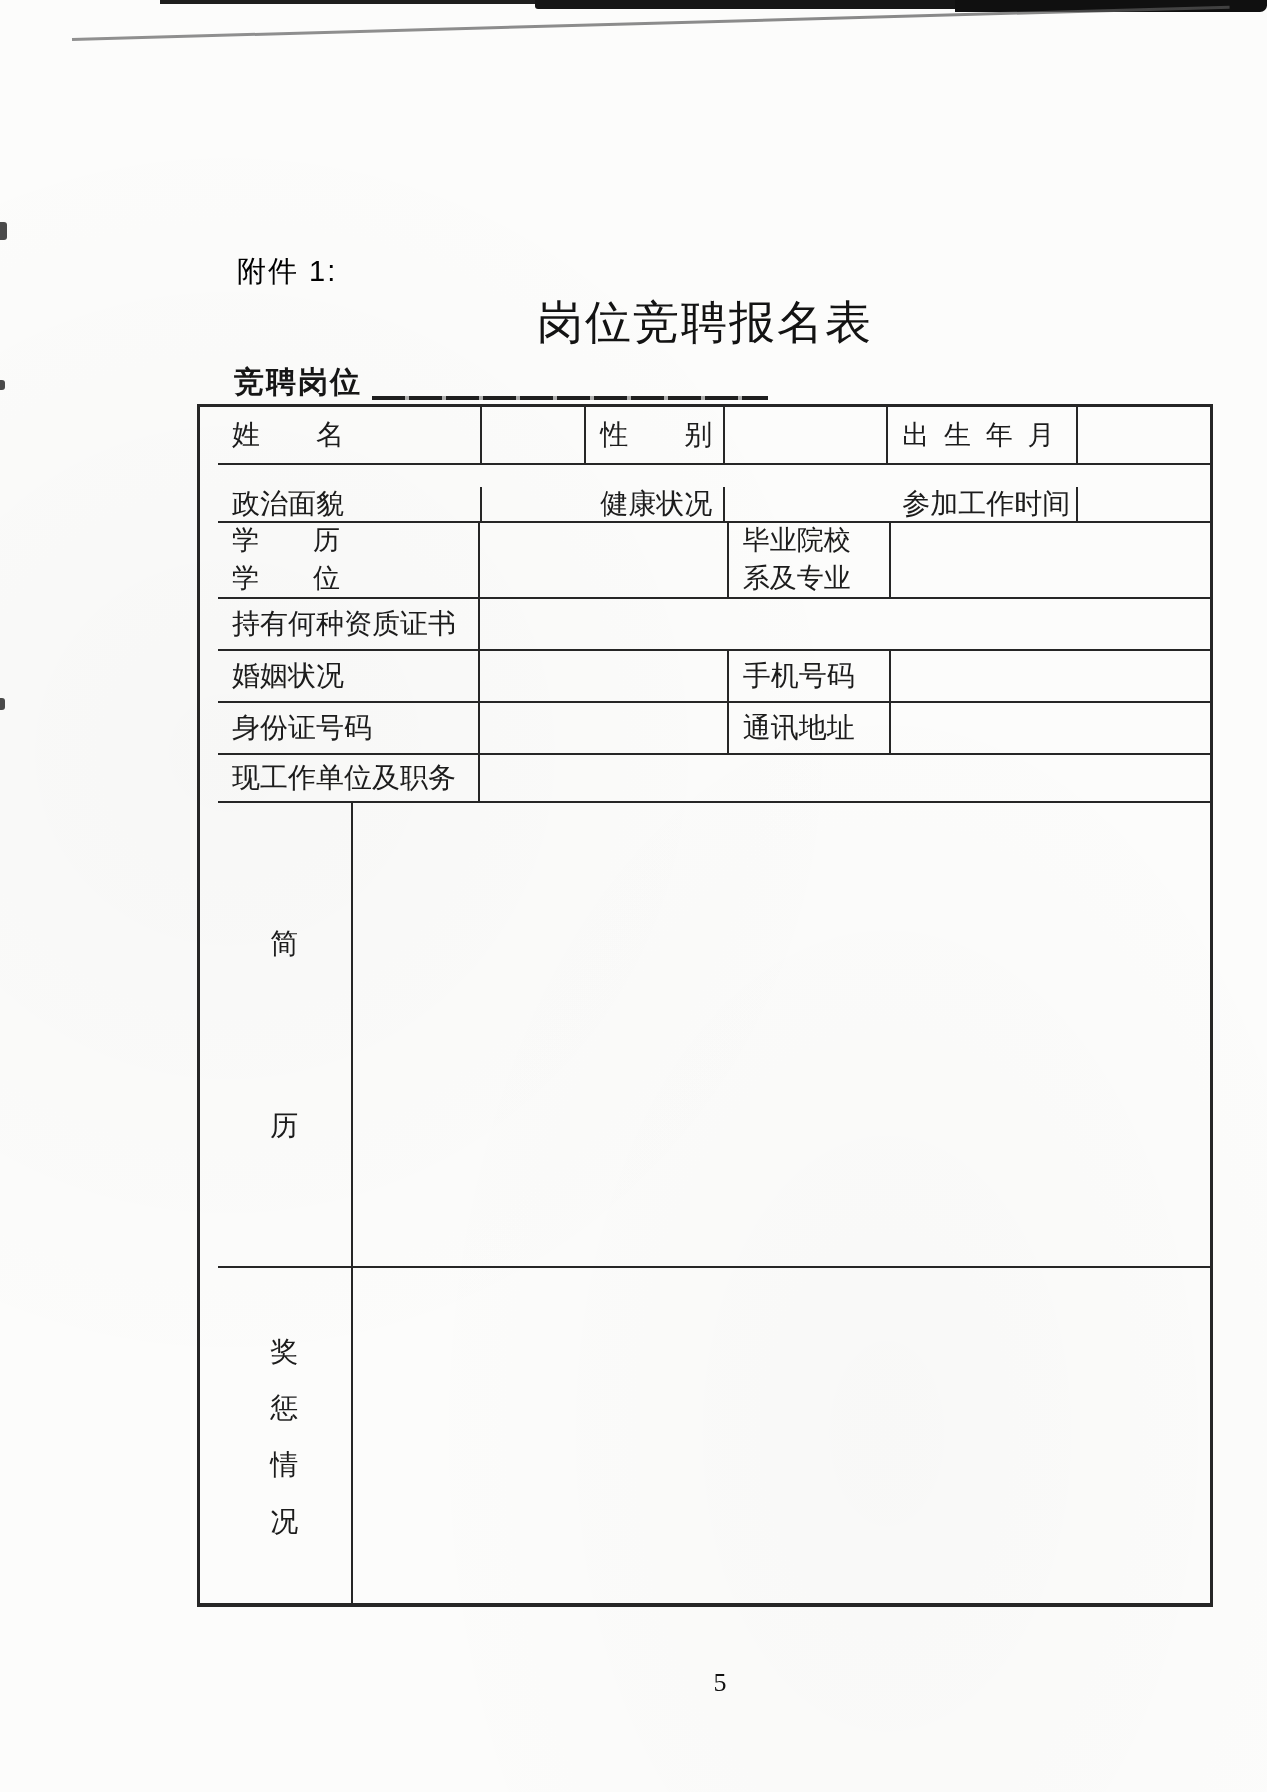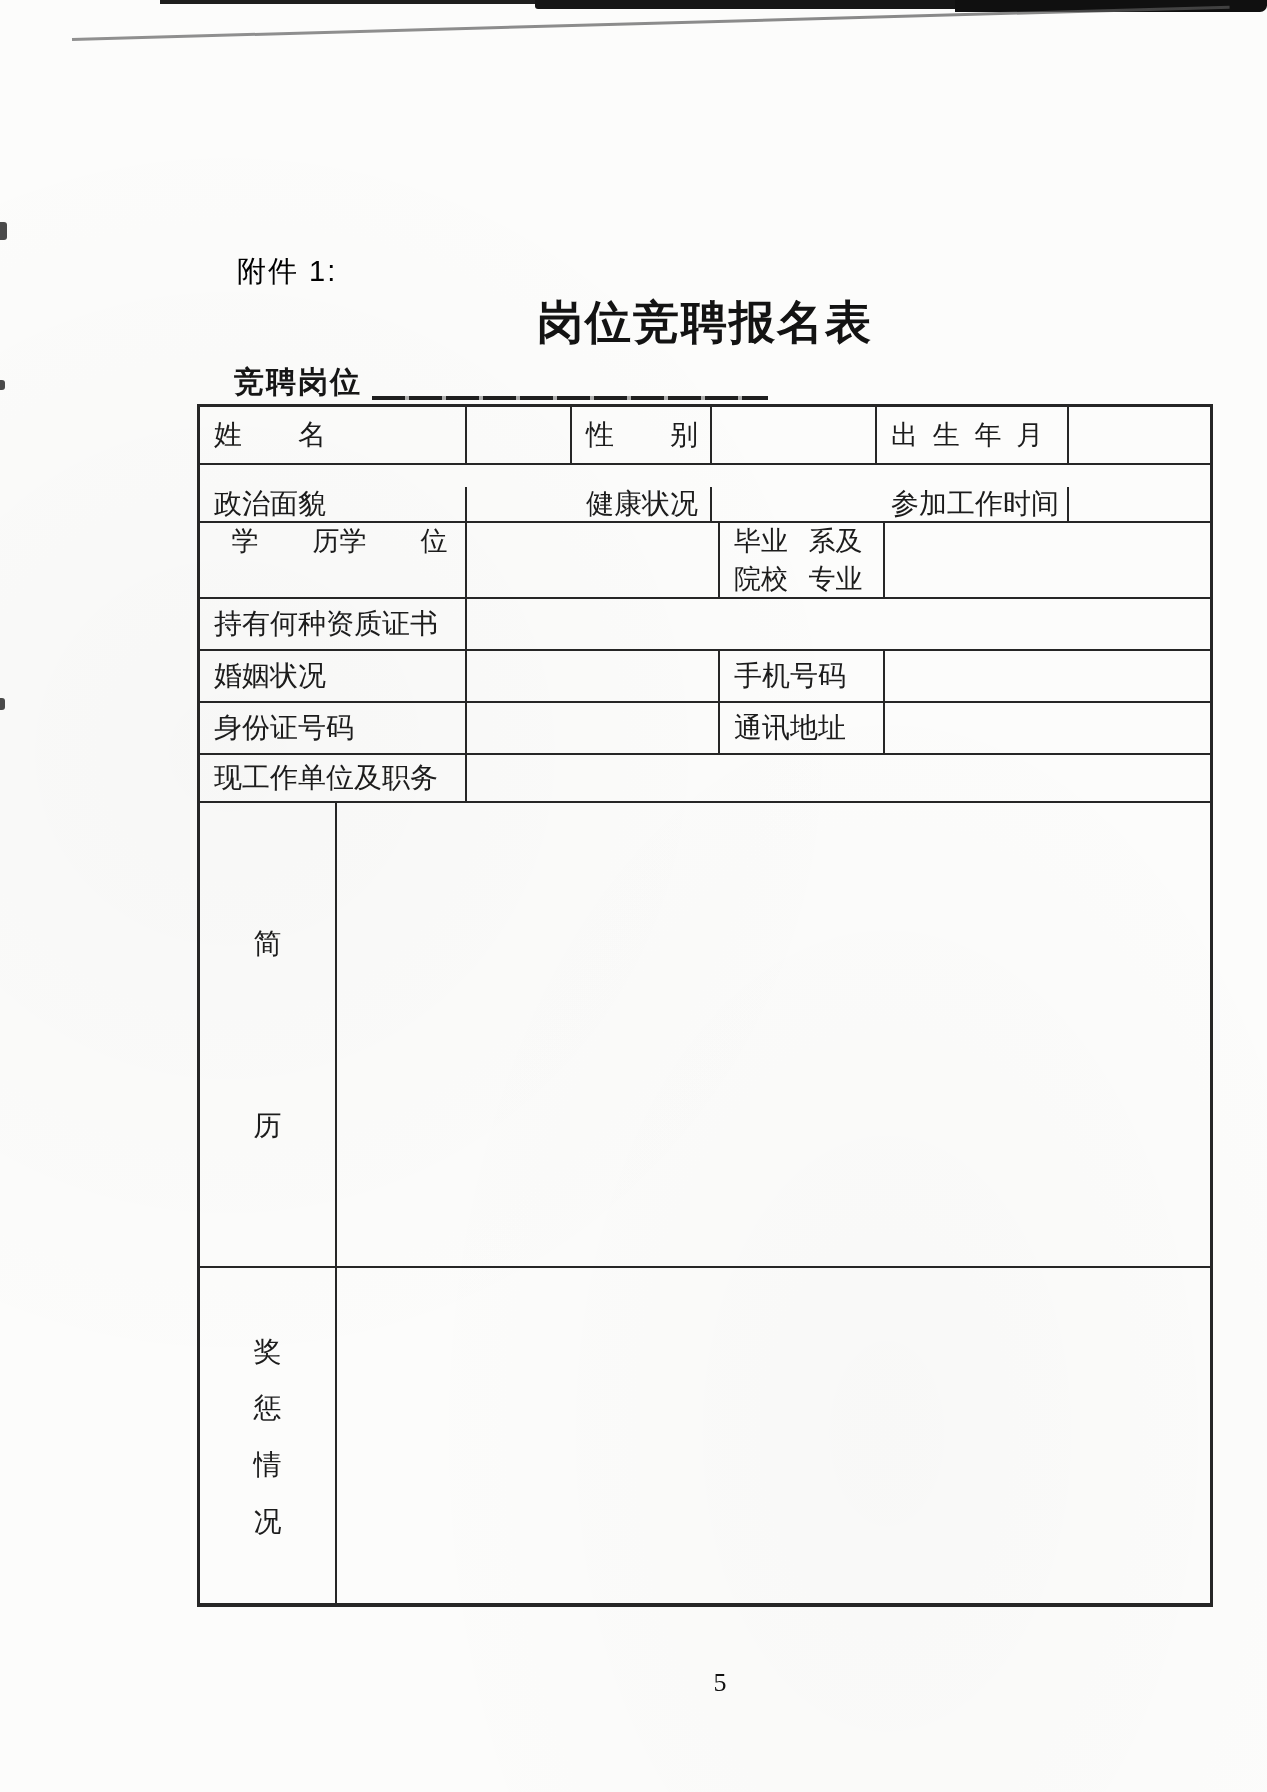--- a/index.html
+++ b/index.html
@@ -19,35 +19,35 @@
   .crease{position:absolute;left:72px;top:38px;width:1158px;height:3px;
     background:linear-gradient(90deg,rgba(125,125,125,.85),rgba(85,85,85,.7));
     transform:rotate(-1.6deg);transform-origin:left center;}
   .speck{position:absolute;background:#4a4a4a;border-radius:0 3px 3px 0;}
   .speck.s1{left:0;top:222px;width:7px;height:18px;}
   .speck.s2{left:0;top:380px;width:5px;height:10px;}
   .speck.s3{left:0;top:698px;width:5px;height:12px;}
   
   .attachment{position:absolute;left:237px;top:252px;font-size:29px;font-weight:500;letter-spacing:2px;color:#000000;}
   .doc-title{position:absolute;left:197px;top:292px;width:1016px;text-align:center;
-    font-size:46px;font-weight:700;letter-spacing:2px;color:#131313;}
+    font-size:46px;font-weight:400;letter-spacing:2px;color:#131313;}
   .pos-label{position:absolute;left:234px;top:362px;font-size:30px;font-weight:700;letter-spacing:2px;color:#161616;}
   .pos-underline{position:absolute;left:372px;top:396px;width:396px;height:4px;
     background:repeating-linear-gradient(90deg,#1f1f1f 0 33px,rgba(31,31,31,.35) 33px 37px);}
   
   .tbl{position:absolute;left:197px;top:404px;width:1016px;height:1203px;box-sizing:border-box;
     border:3px solid #262626;border-bottom-width:4px;}
-  .trow{display:flex;box-sizing:border-box;border-bottom:2px solid #262626;}
+  .trow{display:flex;box-sizing:border-box;border-bottom:2px solid #262626;margin-left:18px;}
   .trow.last{border-bottom:none;}
   .tcell{box-sizing:border-box;border-right:2px solid #262626;display:flex;align-items:center;
     padding:0 0 0 14px;font-family:"Liberation Serif","DejaVu Serif",serif;
     font-size:28px;line-height:1.2;color:#1c1c1c;overflow:hidden;}
   .tcell.end{border-right:none;}
   .tcell.blank{padding:0;}
-  .tcell.two-line{align-items:flex-start;justify-content:center;font-size:27px;line-height:1.4;}
+  .tcell.two-line{flex-direction:column;align-items:flex-start;justify-content:center;font-size:27px;line-height:1.4;}
   .tcell.spread{letter-spacing:4px;font-size:27px;font-family:Liberation Serif, serif;}
   .tcell.vlabel{flex-direction:column;align-items:center;justify-content:center;padding:0;}
   .vlabel.resume{gap:148px;}
   .vlabel.rewards{gap:23px;}
   
   .r1{height:58px;}.r2{height:58px;align-items:flex-end;}.r3{height:76px;}.r4{height:52px;}
   .r5{height:52px;}.r6{height:52px;}.r7{height:48px;}.r8{height:465px;}.r9{height:337px;}
   
   .w-lab{width:267px;}      
   .w-v1{width:105px;}       

